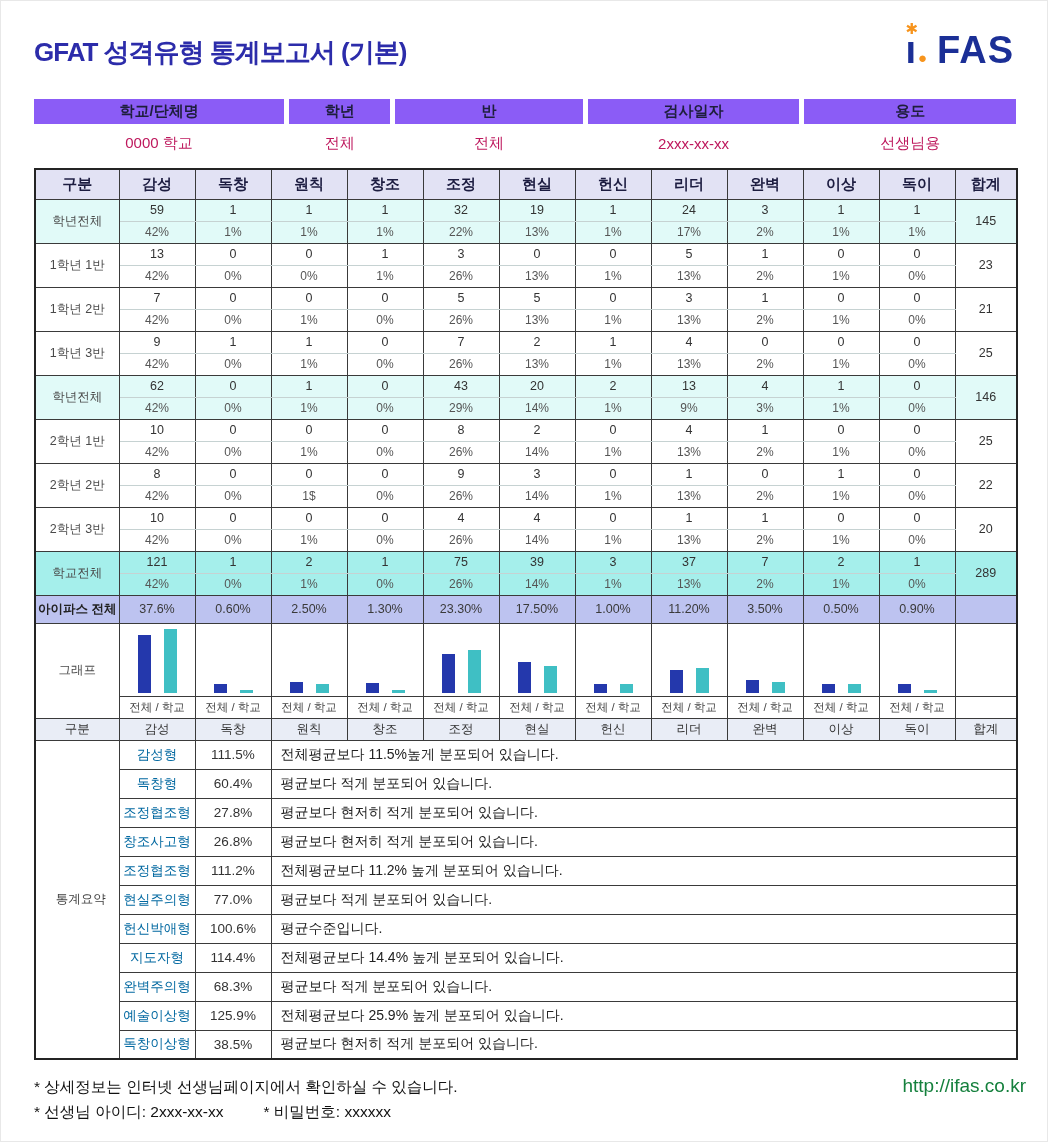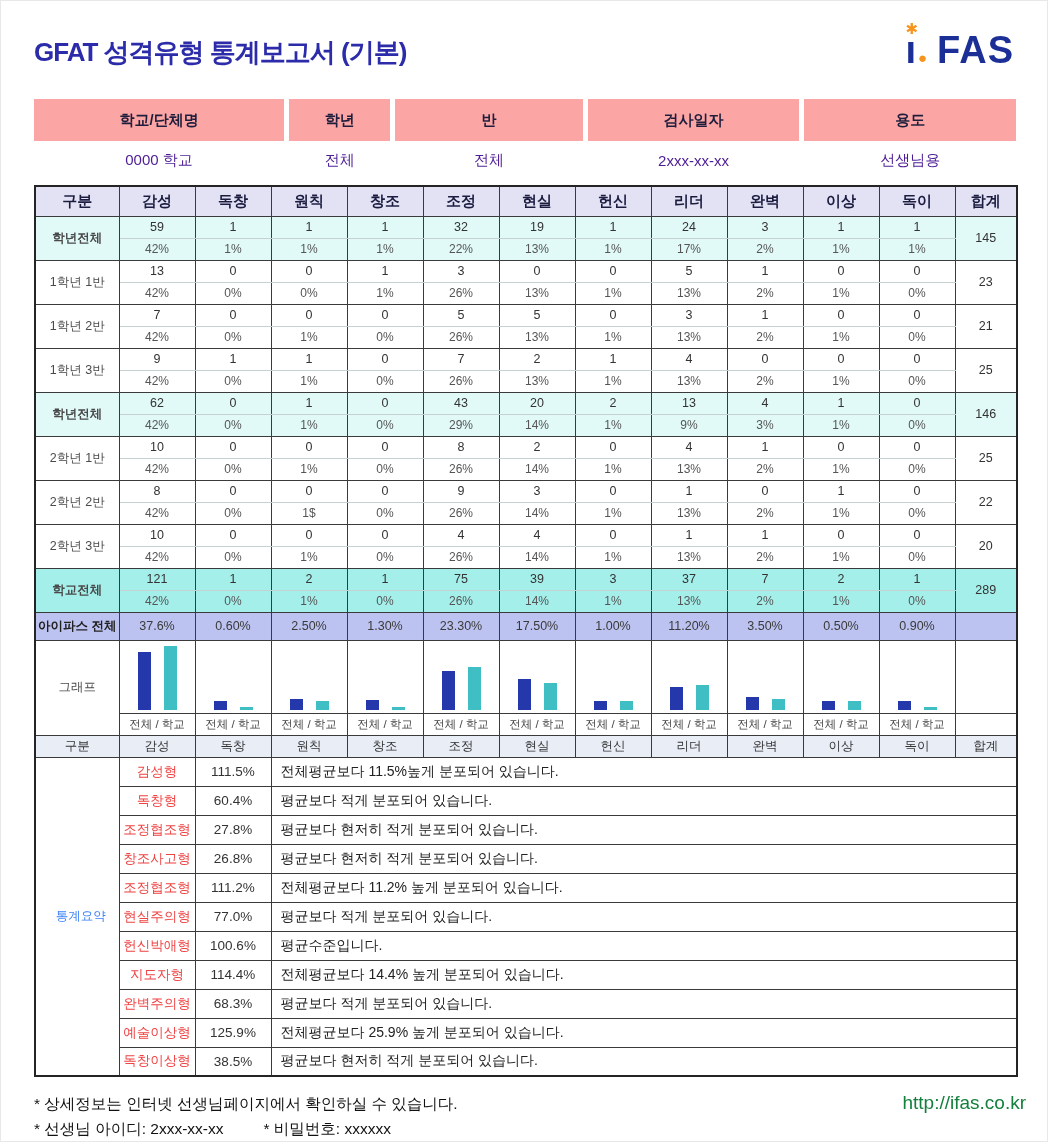--- a/index.html
+++ b/index.html
@@ -11,46 +11,46 @@
   .page-title { font-size:26px; font-weight:bold; color:#2c2caa; margin:14px 0 0 0; letter-spacing:-1px; }
   .logo { display:flex; align-items:baseline; color:#1b2f96; font-weight:bold; margin-top:10px; }
   .logo-i-wrap { position:relative; display:inline-block; }
   .logo-star { position:absolute; top:-11px; left:0px; font-size:15px; color:#f7941d; }
   .logo-i { font-size:38px; line-height:1; }
   .logo-dot { color:#f7941d; font-size:15px; margin:0 2px; }
   .logo-fas { font-size:38px; line-height:1; letter-spacing:1px;margin-left:8px; }
 
   
   .info-table { width:992px; border-collapse:separate; border-spacing:5px 0; margin-left:-5px; margin-bottom:6px; }
-  .info-table th { background:#fca5a5; height:42px; font-size:15px; font-weight:bold; color:#1e1e3c; text-align:center; }
-  .info-table td { height:38px; font-size:15px; color:#4c1d95; text-align:center; background:#fff; }
+  .info-table th { background:#8b5cf6; height:25px; font-size:15px; font-weight:bold; color:#1e1e3c; text-align:center; }
+  .info-table td { height:38px; font-size:15px; color:#be185d; text-align:center; background:#fff; }
 
   
   .main-table { width:982px; border-collapse:collapse; table-layout:fixed; border:2px solid #242424; }
   .main-table td, .main-table th { border:1px solid #3a3a3a; text-align:center; padding:0; overflow:hidden; white-space:nowrap; }
   .main-table th.h1 { background:#e2e2f4; height:30px; font-size:15px; color:#1c1c40; font-weight:bold; }
   td.lbl { font-size:12.5px; color:#4a4a4a; }
-  .bold { font-weight:bold; color:#222; }
+  .bold { font-weight:normal; color:#222; }
   td.cnt { height:22px; font-size:12.5px; color:#333; border-bottom:1px solid #c6d2d2; }
   td.pct { height:22px; font-size:12px; color:#555; border-top:1px solid #c6d2d2; }
   td.tot { font-size:12.5px; color:#333; }
   tr.r-grade td { background:#e1faf8; }
   tr.r-school td { background:#a5efeb; }
   tr.r-ifas td { background:#bdc3f0; height:28px; font-size:12.5px; color:#3a3a3a; }
   tr.r-ifas td.lbl { font-weight:bold; color:#222; }
 
   td.graph-side { font-size:12.5px; color:#4a4a4a; background:#fff; }
   td.graph-td { height:73px; vertical-align:bottom; }
   .bars { display:flex; align-items:flex-end; justify-content:center; gap:13px; height:66px; padding-bottom:3px; }
   .bar { width:13px; display:inline-block; }
   td.pair-td { height:22px; font-size:11.5px; color:#444; }
   tr.h2row td { background:#e9edf6; height:22px; font-size:12.5px; color:#333; }
 
-  td.sum-side { font-size:12.5px; color:#3b82f6;padding-left:7px; }
-  td.sum-name { height:29px; font-size:13.5px; color:#ef4444;margin-top:15px; }
+  td.sum-side { font-size:12.5px; color:#404040;padding-left:7px; }
+  td.sum-name { height:29px; font-size:13.5px; color:#0369a1;margin-top:15px; }
   td.sum-val { font-size:13.5px; color:#333; }
   td.sum-desc { text-align:left; padding-left:9px; font-size:14px; color:#222; }
 
   
   .foot { margin-top:15px; font-size:15.5px; color:#111; width:992px; }
   .foot-line1 { display:flex; justify-content:space-between; align-items:baseline; }
   .foot-url { font-size:19px; color:#15803d; }
   .foot-line2 { margin-top:4px; display:flex; gap:40px; }
 </style>
 </head>

